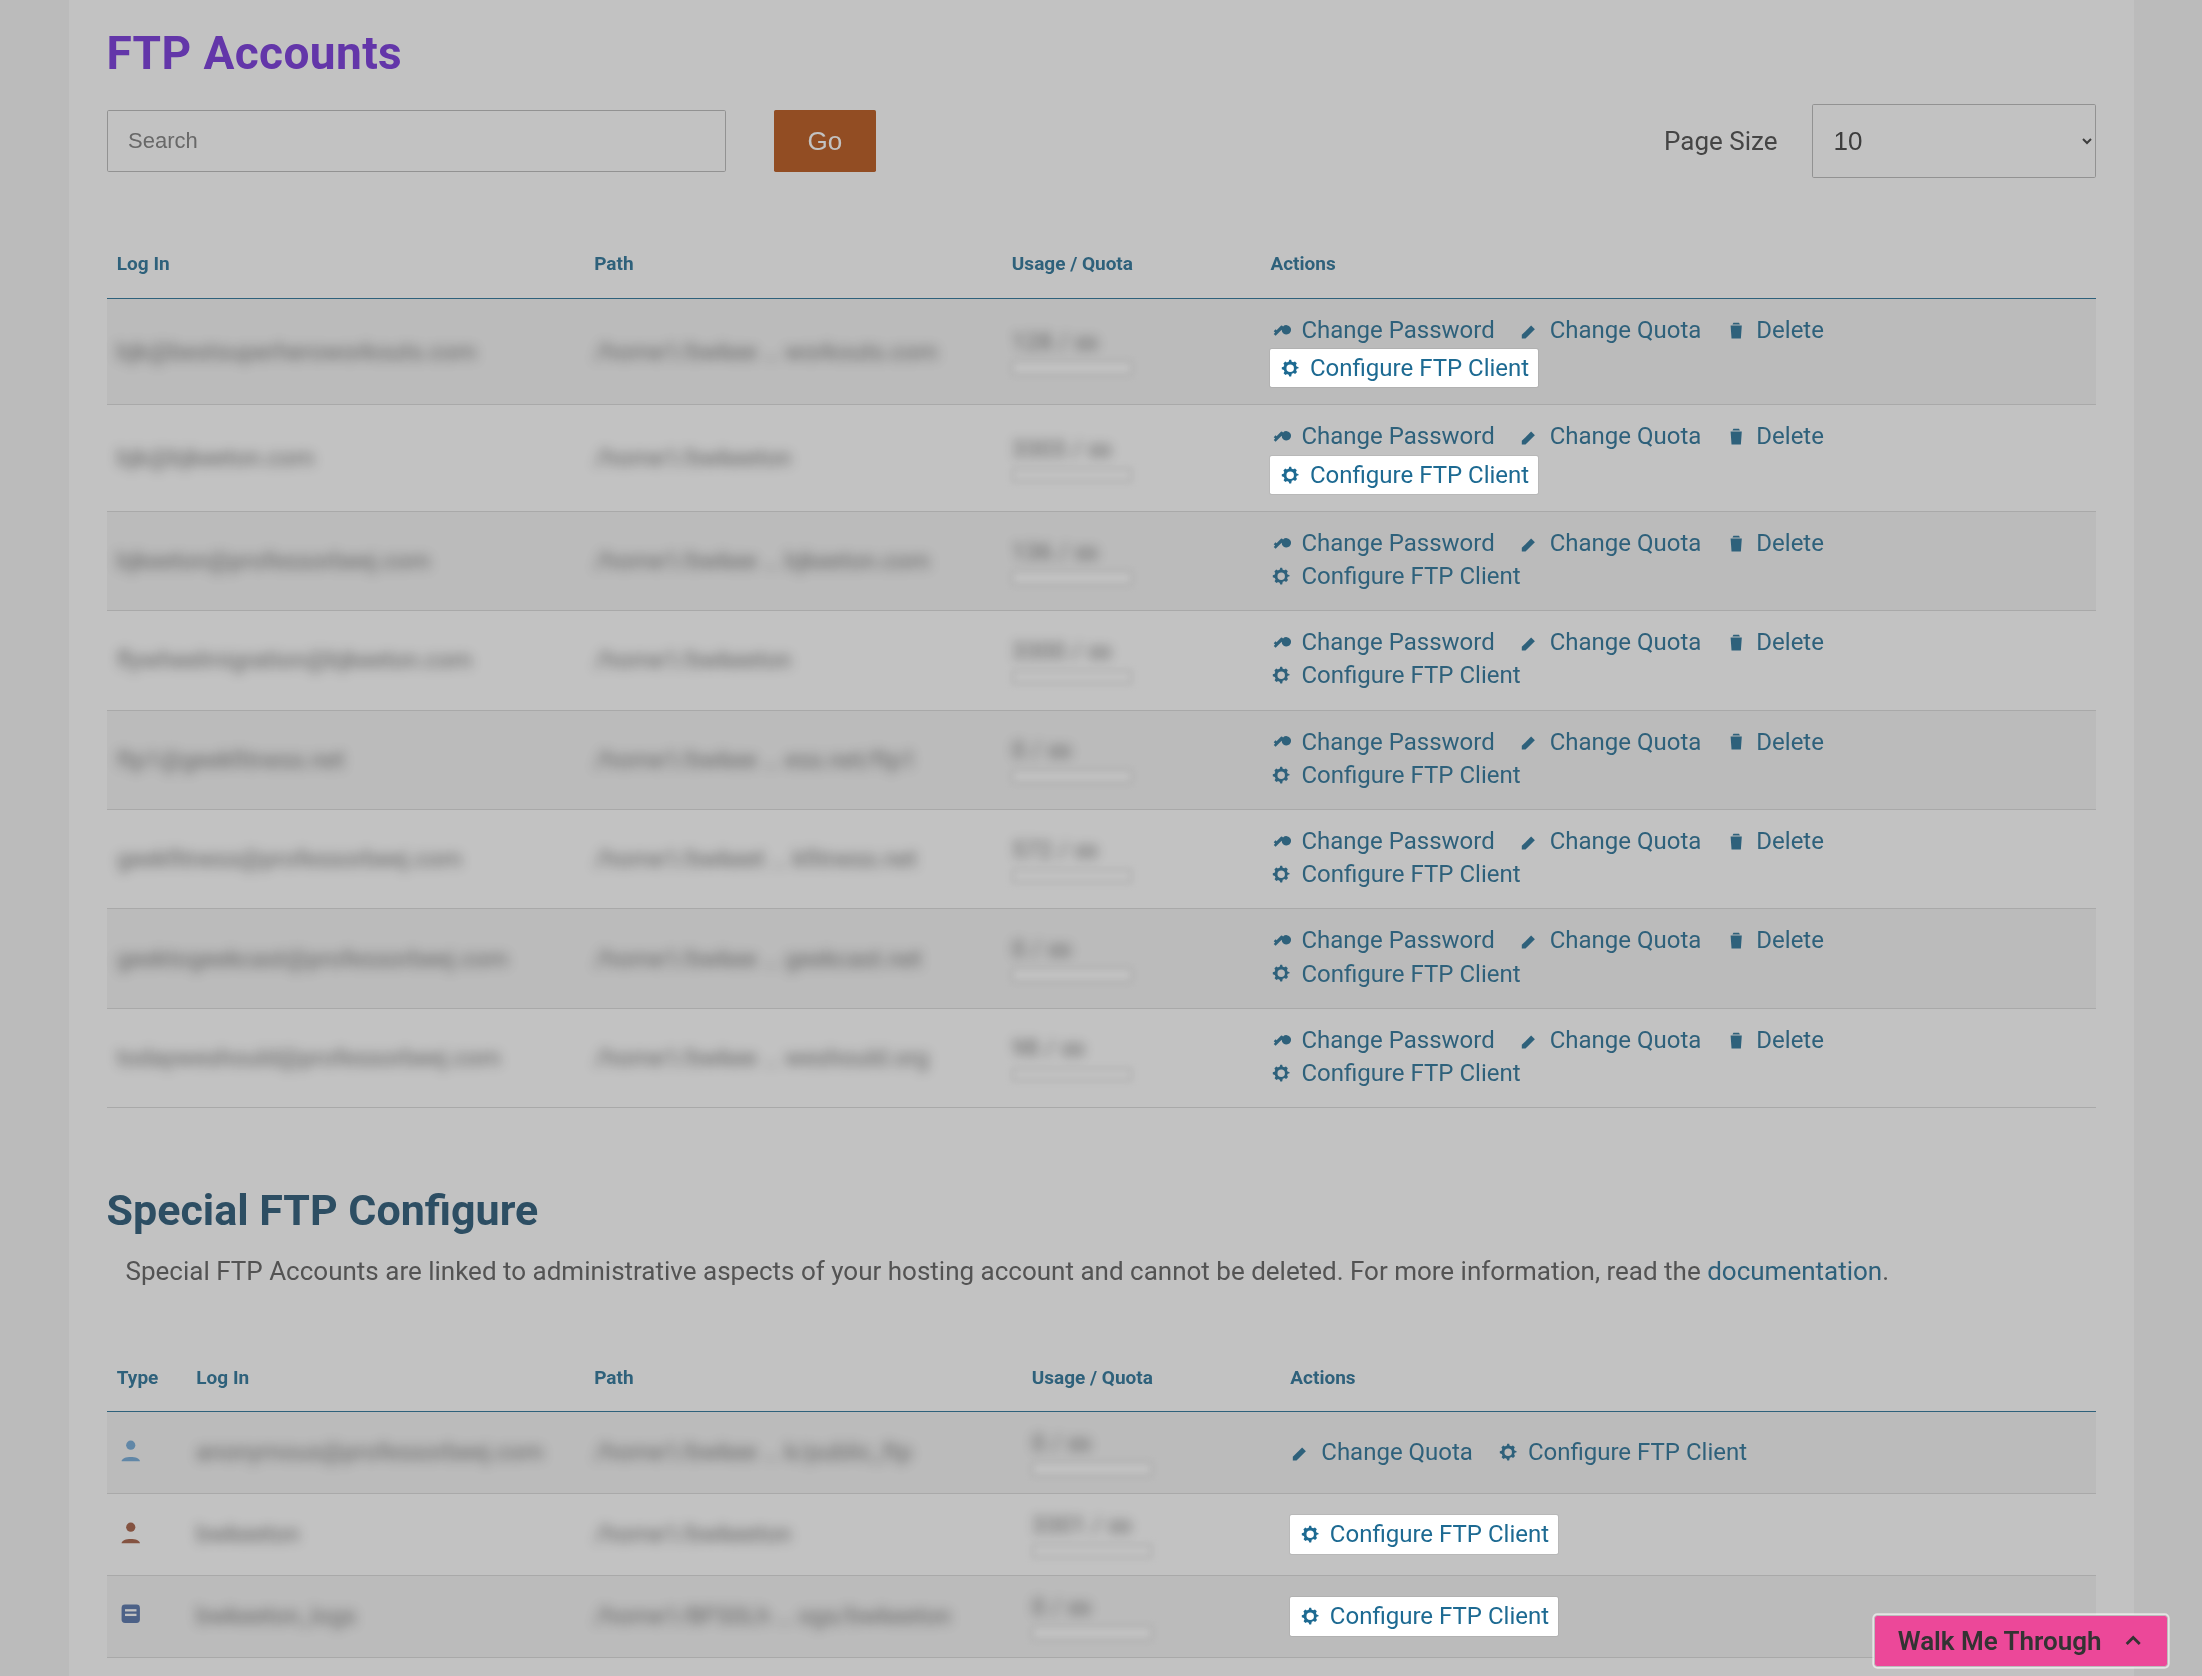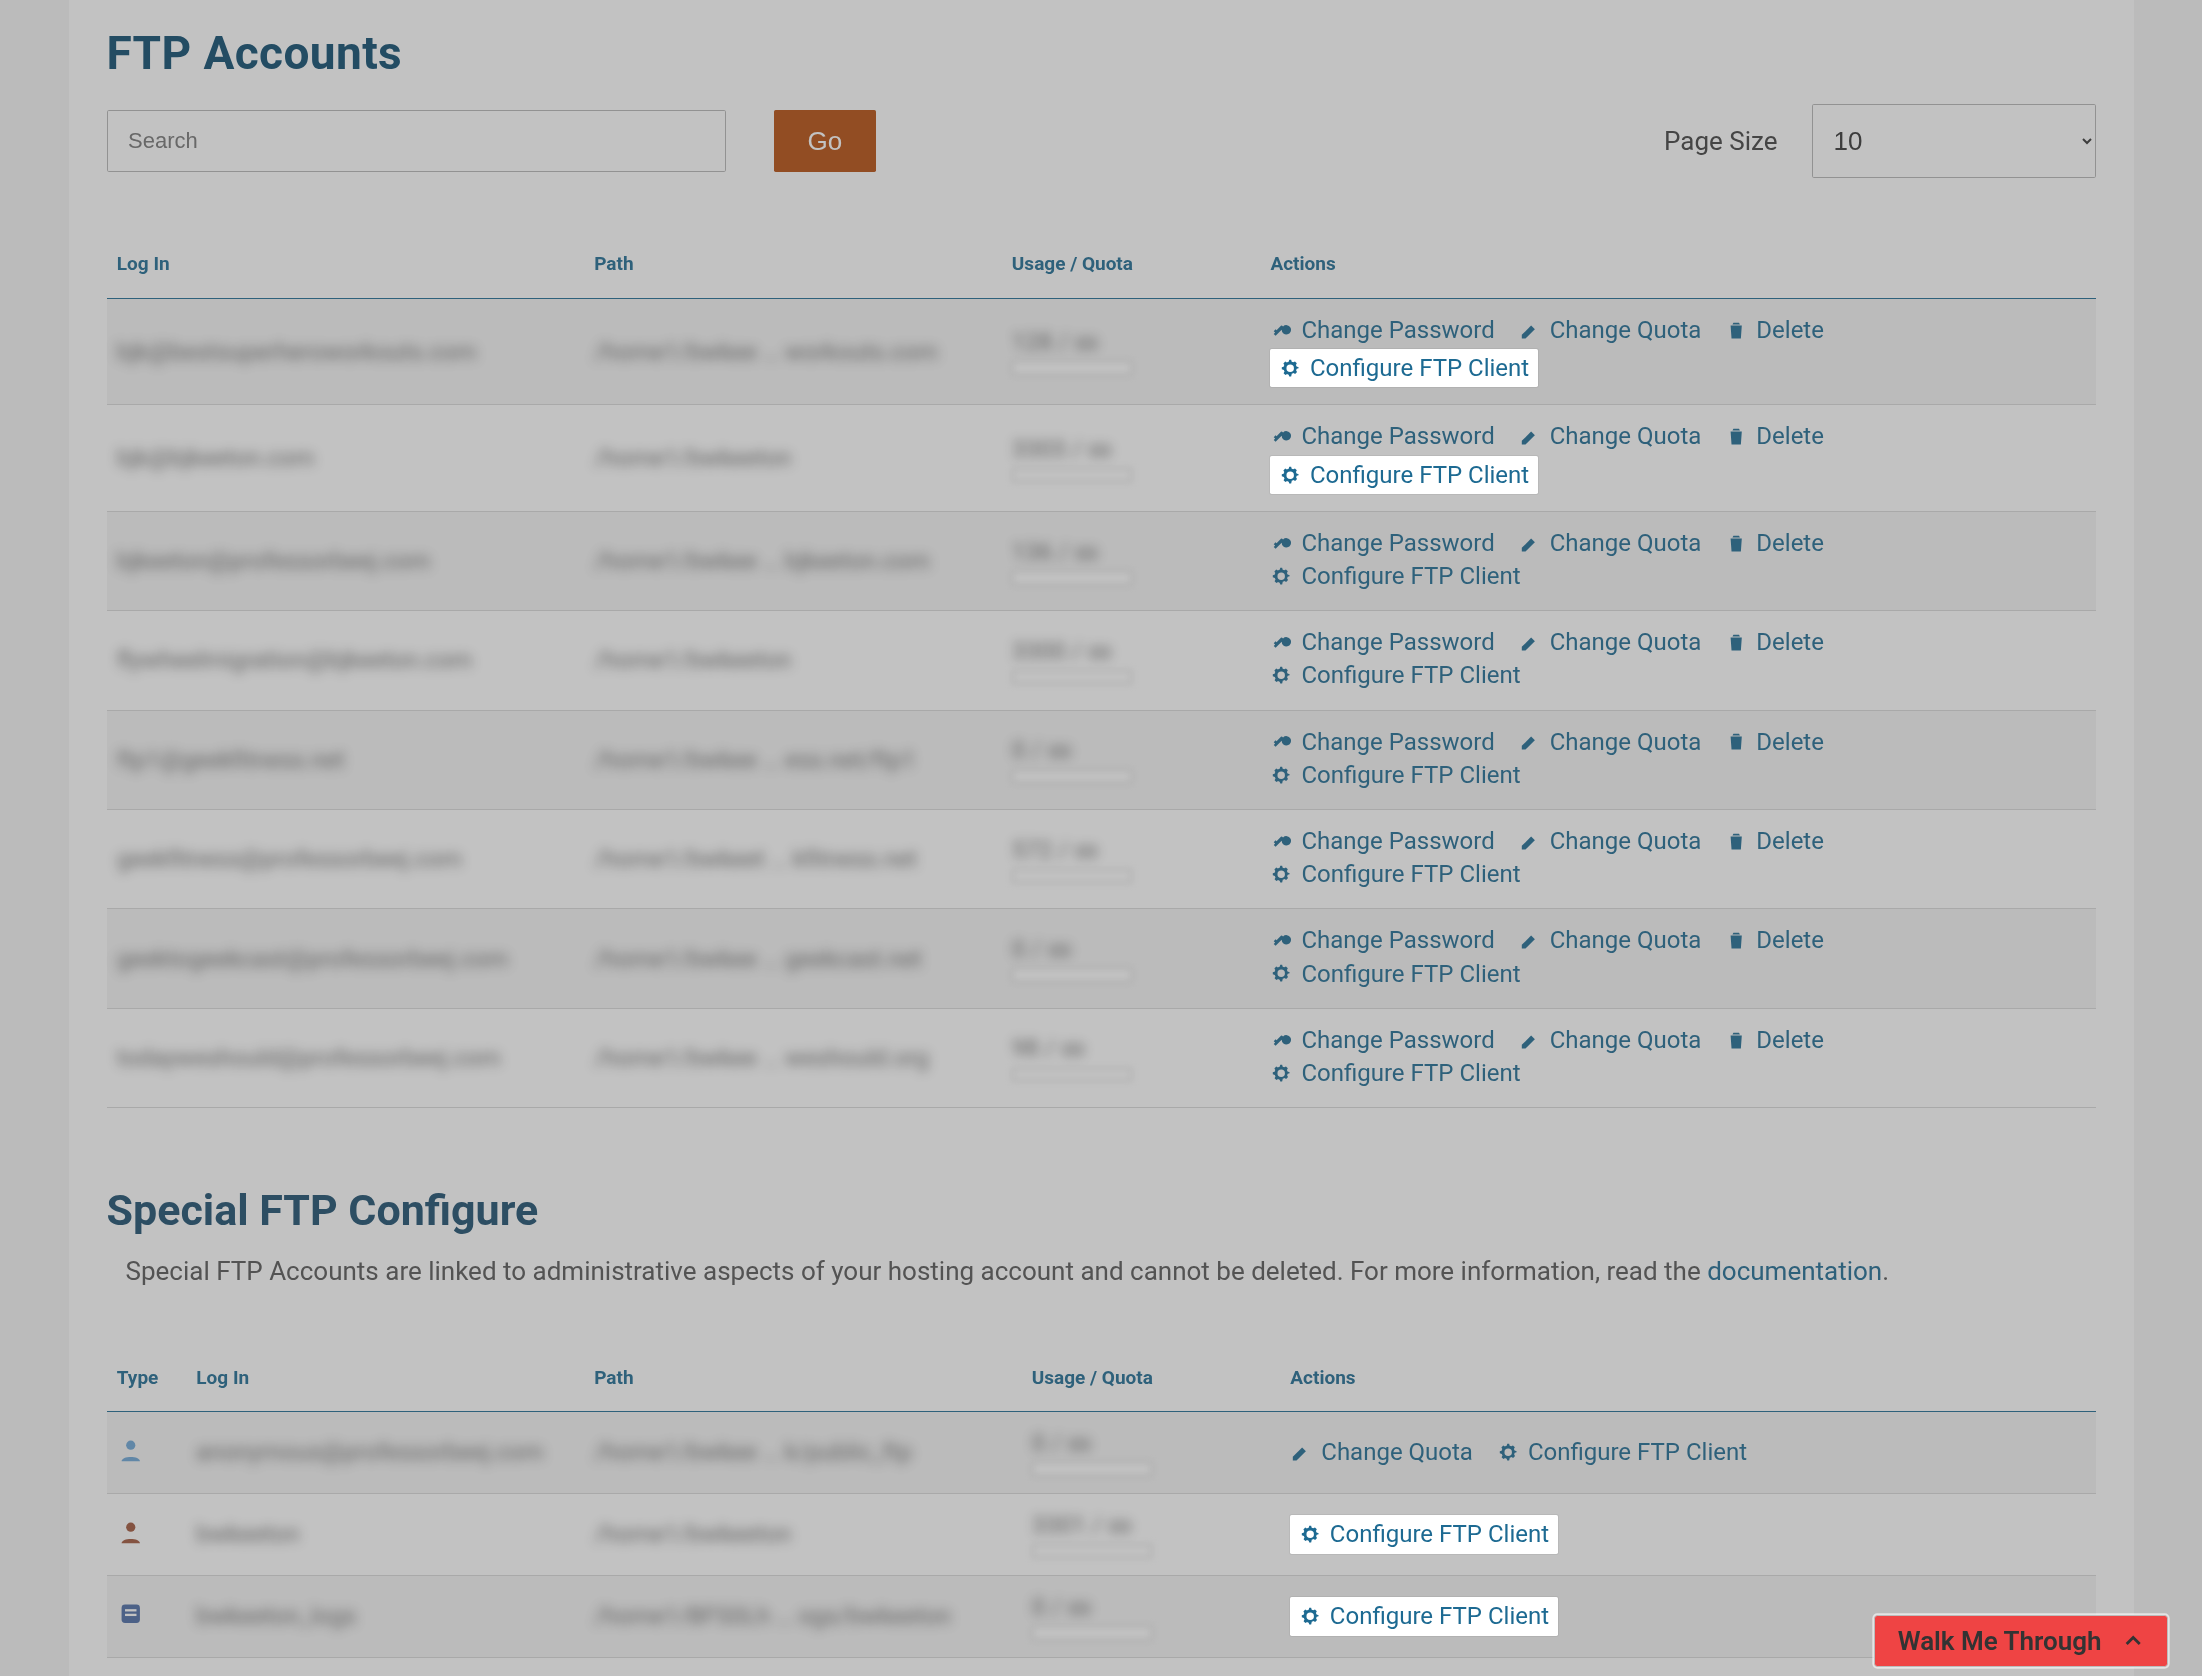--- a/index.html
+++ b/index.html
@@ -18,21 +18,21 @@
   }
   .page {
     background: #fff;
     margin: 0 auto;
     max-width: 2065px;
     padding: 0 38px 69px 38px;
     position: relative;
     min-height: 1676px;
   }
   h1 {
-    color: #0c4a6e;
+    color: #6d28d9;
     font-size: 46px;
     font-weight: 700;
     letter-spacing: 0.4px;
     padding: 26px 0 24px 0;
   }
   h2 {
     color: #1b4d6d;
     font-size: 43px;
     font-weight: 700;
     padding: 77px 0 17px 0;
@@ -167,21 +167,21 @@
   }
   .intro a { color:#1d6a92; text-decoration:none; }
 
   .type-icon { width:27.5px; height:27.5px; display:inline-block; }
 
   .walkme {
     position:fixed;
     bottom:8.6px;
     right:34px;
     z-index:20;
-    background:#ef4444;
+    background:#ec4899;
     border:0.9px solid #bcbcbc;
     border-radius:3.4px;
     padding:10.3px 22.4px;
     display:flex;
     align-items:center;
     gap:20.6px;
     box-shadow:0 0 0 1.7px rgba(255,255,255,0.6);
   }
   .walkme span { font-size:26px; color:#333; font-weight:600; }
   .walkme svg { width:22.4px; height:22.4px; }

